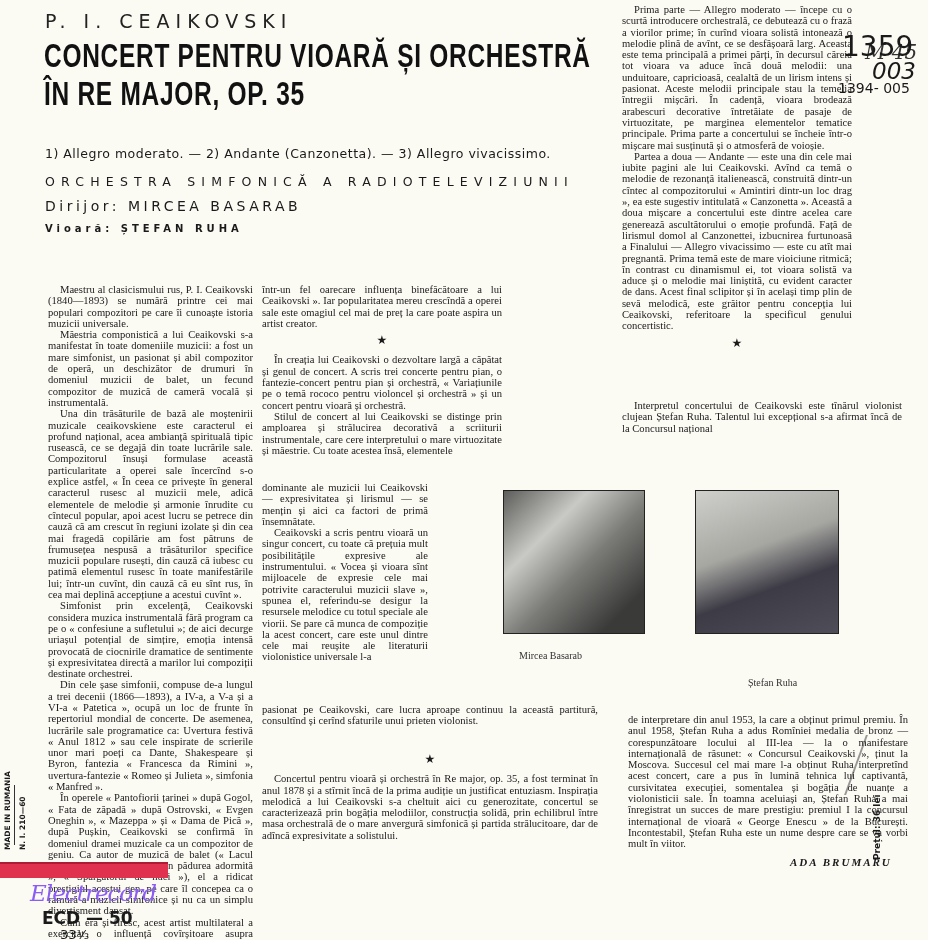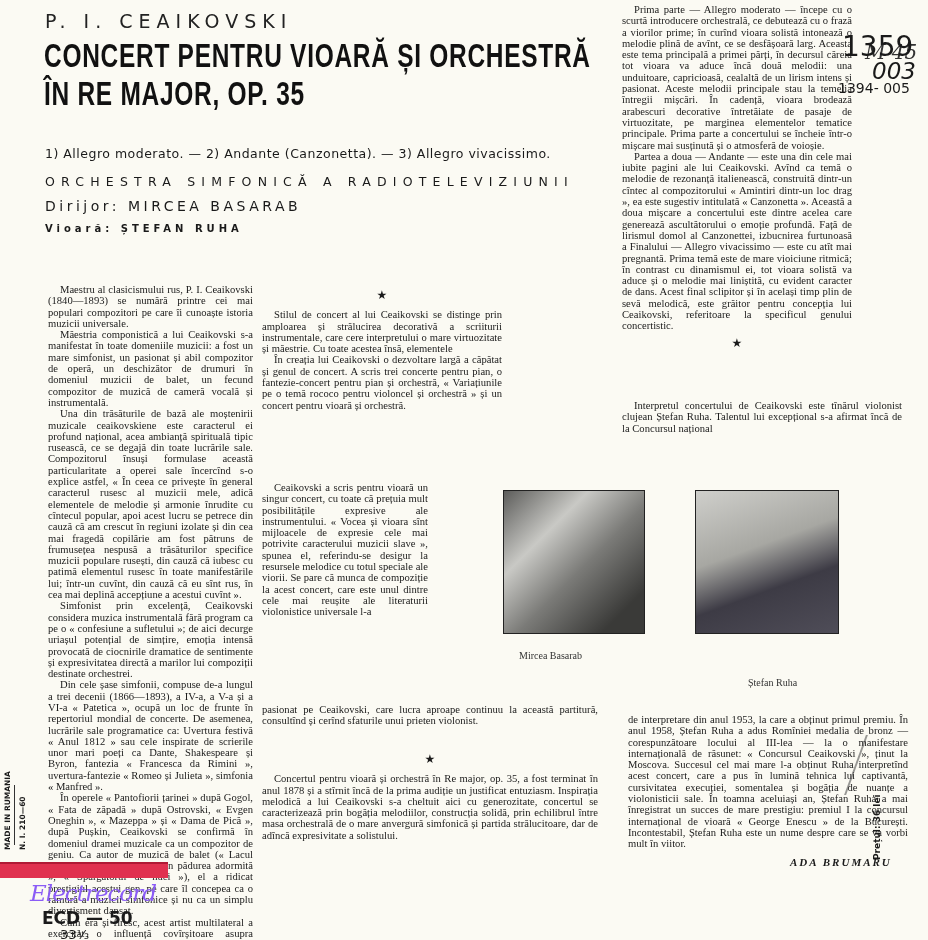--- a/index.html
+++ b/index.html
@@ -117,25 +117,27 @@
   <p>Maestru al clasicismului rus, P. I. Ceaikovski (1840—1893) se numără printre cei mai populari compozitori pe care îi cunoaște istoria muzicii universale.</p>
   <p>Măestria componistică a lui Ceaikovski s-a manifestat în toate domeniile muzicii: a fost un mare simfonist, un pasionat și abil compozitor de operă, un deschizător de drumuri în domeniul muzicii de balet, un fecund compozitor de muzică de cameră vocală și instrumentală.</p>
   <p>Una din trăsăturile de bază ale moștenirii muzicale ceaikovskiene este caracterul ei profund național, acea ambianță spirituală tipic rusească, ce se degajă din toate lucrările sale. Compozitorul însuși formulase această particularitate a operei sale încercînd s-o explice astfel, « În ceea ce privește în general caracterul rusesc al muzicii mele, adică elementele de melodie și armonie înrudite cu cîntecul popular, apoi acest lucru se petrece din cauză că am crescut în regiuni izolate și din cea mai fragedă copilărie am fost pătruns de frumusețea nespusă a trăsăturilor specifice muzicii populare rusești, din cauză că iubesc cu patimă elementul rusesc în toate manifestările lui; într-un cuvînt, din cauză că eu sînt rus, în cea mai deplină accepțiune a acestui cuvînt ».</p>
   <p>Simfonist prin excelență, Ceaikovski considera muzica instrumentală fără program ca pe o « confesiune a sufletului »; de aici decurge uriașul potențial de simțire, emoția intensă provocată de ciocnirile dramatice de sentimente și expresivitatea directă a marilor lui compoziții destinate orchestrei.</p>
   <p>Din cele șase simfonii, compuse de-a lungul a trei decenii (1866—1893), a IV-a, a V-a și a VI-a « Patetica », ocupă un loc de frunte în repertoriul mondial de concerte. De asemenea, lucrările sale programatice ca: Uvertura festivă « Anul 1812 » sau cele inspirate de scrierile unor mari poeți ca Dante, Shakespeare și Byron, fantezia « Francesca da Rimini », uvertura-fantezie « Romeo și Julieta », simfonia « Manfred ».</p>
   <p>În operele « Pantofiorii țarinei » după Gogol, « Fata de zăpadă » după Ostrovski, « Evgen Oneghin », « Mazeppa » și « Dama de Pică », după Pușkin, Ceaikovski se confirmă în domeniul dramei muzicale ca un compozitor de geniu. Ca autor de muzică de balet (« Lacul lebedelor », « Frumoasa din pădurea adormită », « Spărgătorul de nuci »), el a ridicat prestigiul acestui gen, pe care îl concepea ca o ramură a muzicii simfonice și nu ca un simplu divertisment dansat.</p>
   <p>Cum era și firesc, acest artist multilateral a exercitat o influență covîrșitoare asupra muzicienilor contemporani lui, ca și asupra celor care i-au urmat. Dmitri Șostakovici spunea chiar că « nu există muzician din generația noastră care să nu fi simțit</p>
 </div>
 
 <div class="abs col col2">
+  <p style="text-indent:0">într-un fel oarecare influența binefăcătoare a lui Ceaikovski ». Iar popularitatea mereu crescîndă a operei sale este omagiul cel mai de preț la care poate aspira un artist creator.</p>
   <div class="star">★</div>
+  <p>În creația lui Ceaikovski o dezvoltare largă a căpătat și genul de concert. A scris trei concerte pentru pian, o fantezie-concert pentru pian și orchestră, « Variațiunile pe o temă rococo pentru violoncel și orchestră » și un concert pentru vioară și orchestră.</p>
   <p>Stilul de concert al lui Ceaikovski se distinge prin amploarea și strălucirea decorativă a scriiturii instrumentale, care cere interpretului o mare virtuozitate și măestrie. Cu toate acestea însă, elementele</p>
-  <p>În creația lui Ceaikovski o dezvoltare largă a căpătat și genul de concert. A scris trei concerte pentru pian, o fantezie-concert pentru pian și orchestră, « Variațiunile pe o temă rococo pentru violoncel și orchestră » și un concert pentru vioară și orchestră.</p>
 </div>
 <div class="abs col col2b">
+  <p style="text-indent:0">dominante ale muzicii lui Ceaikovski — expresivitatea și lirismul — se mențin și aici ca factori de primă însemnătate.</p>
   <p>Ceaikovski a scris pentru vioară un singur concert, cu toate că prețuia mult posibilitățile expresive ale instrumentului. « Vocea și vioara sînt mijloacele de expresie cele mai potrivite caracterului muzicii slave », spunea el, referindu-se desigur la resursele melodice cu totul speciale ale viorii. Se pare că munca de compoziție la acest concert, care este unul dintre cele mai reușite ale literaturii violonistice universale l-a</p>
 </div>
 <div class="abs col col2c">
   <p style="text-indent:0">pasionat pe Ceaikovski, care lucra aproape continuu la această partitură, consultînd și cerînd sfaturile unui prieten violonist.</p>
 </div>
 <div class="abs col col2d">
   <div class="star">★</div>
   <p>Concertul pentru vioară și orchestră în Re major, op. 35, a fost terminat în anul 1878 și a stîrnit încă de la prima audiție un justificat entuziasm. Inspirația melodică a lui Ceaikovski s-a cheltuit aici cu generozitate, concertul se caracterizează prin bogăția melodiilor, construcția solidă, prin echilibrul între masa orchestrală de o mare anvergură simfonică și partida strălucitoare, dar de adîncă expresivitate a solistului.</p>
 </div>
 

